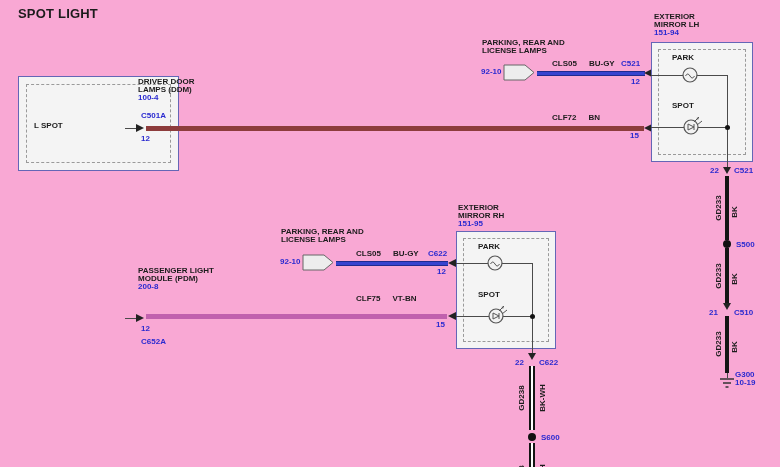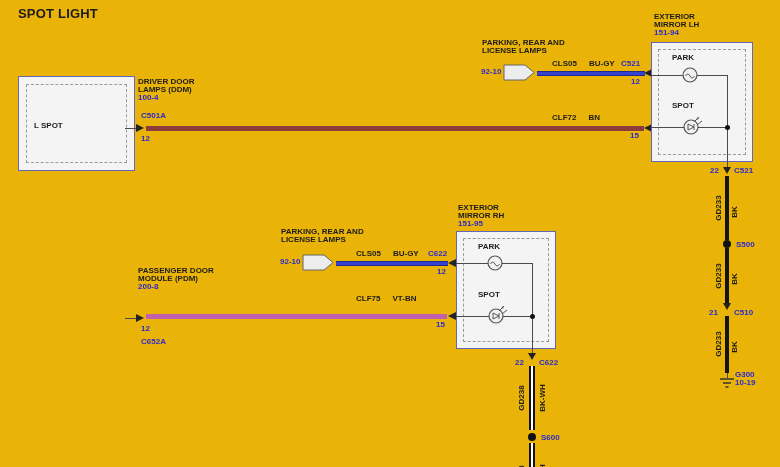--- a/index.html
+++ b/index.html
@@ -1,18 +1,18 @@
 <!DOCTYPE html>
 <html><head>
 <meta charset="utf-8">
 <style>
   html,body{margin:0;padding:0;}
   #canvas{
     position:relative; width:780px; height:467px; overflow:hidden;
-    background:#eab308; font-family:"Liberation Sans",sans-serif;
+    background:#f9a8d4; font-family:"Liberation Sans",sans-serif;
     font-weight:700; color:#1c1c1c; font-size:8px;
   }
   .abs{position:absolute; white-space:nowrap;}
   .blue{color:#2a2ad0;}
   .title{font-size:13px; letter-spacing:.2px;}
   .stack{line-height:8px;}
   .mbox{position:absolute; background:#f4f4f4; border:1px solid #6466b6;}
   .ibox{position:absolute; left:6px; top:6px; right:6px; bottom:6px; border:1px dashed #9a9a9a;}
   .ibox7{left:7px; top:7px; right:7px; bottom:7px;}
   .hline{position:absolute; height:1px; background:#4a4a4a;}
@@ -28,21 +28,21 @@
   .pair{display:flex; gap:12px;}
   svg{display:block;}
 </style>
 </head>
 <body>
 
 <div id="canvas">
 
   <div class="abs title" style="left:18px; top:6px;">SPOT LIGHT</div>
 
-  <div class="mbox" style="left:18px; top:76px; width:115px; height:93px;">
+  <div class="mbox" style="left:18px; top:76px; width:115px; height:93px;padding-left:44px;">
     <div class="ibox ibox7"></div>
     <div class="abs" style="left:15px; top:44px;">L SPOT</div>
   </div>
   <div class="abs stack" style="left:138px; top:78px;">
     <div>DRIVER DOOR</div>
     <div>LAMPS (DDM)</div>
     <div class="blue">100-4</div>
   </div>
   <div class="abs blue" style="left:141px; top:111px;">C501A</div>
   <div class="hline" style="left:125px; top:128px; width:13px;"></div>
@@ -140,21 +140,21 @@
     <line x1="1" y1="1" x2="15" y2="1" stroke="#333" stroke-width="1.5"></line>
     <line x1="4" y1="5" x2="12" y2="5" stroke="#333" stroke-width="1.5"></line>
     <line x1="6.5" y1="9" x2="9.5" y2="9" stroke="#333" stroke-width="1.5"></line>
   </svg>
   <div class="abs stack blue" style="left:735px; top:371px;">
     <div>G300</div>
     <div>10-19</div>
   </div>
 
   <div class="abs stack" style="left:138px; top:267px;">
-    <div>PASSENGER DOOR</div>
+    <div>PASSENGER LIGHT</div>
     <div>MODULE (PDM)</div>
     <div class="blue">200-8</div>
   </div>
   <div class="abs blue" style="left:141px; top:301px;margin-top:36px;">C652A</div>
   <div class="hline" style="left:125px; top:318px; width:13px;"></div>
   <svg class="abs" style="left:136px; top:314px;" width="8" height="8">
       <path d="M0 0 L8 4 L0 8 Z" fill="#222"></path>
     </svg>
   <div class="abs blue" style="left:141px; top:324px;">12</div>
 

